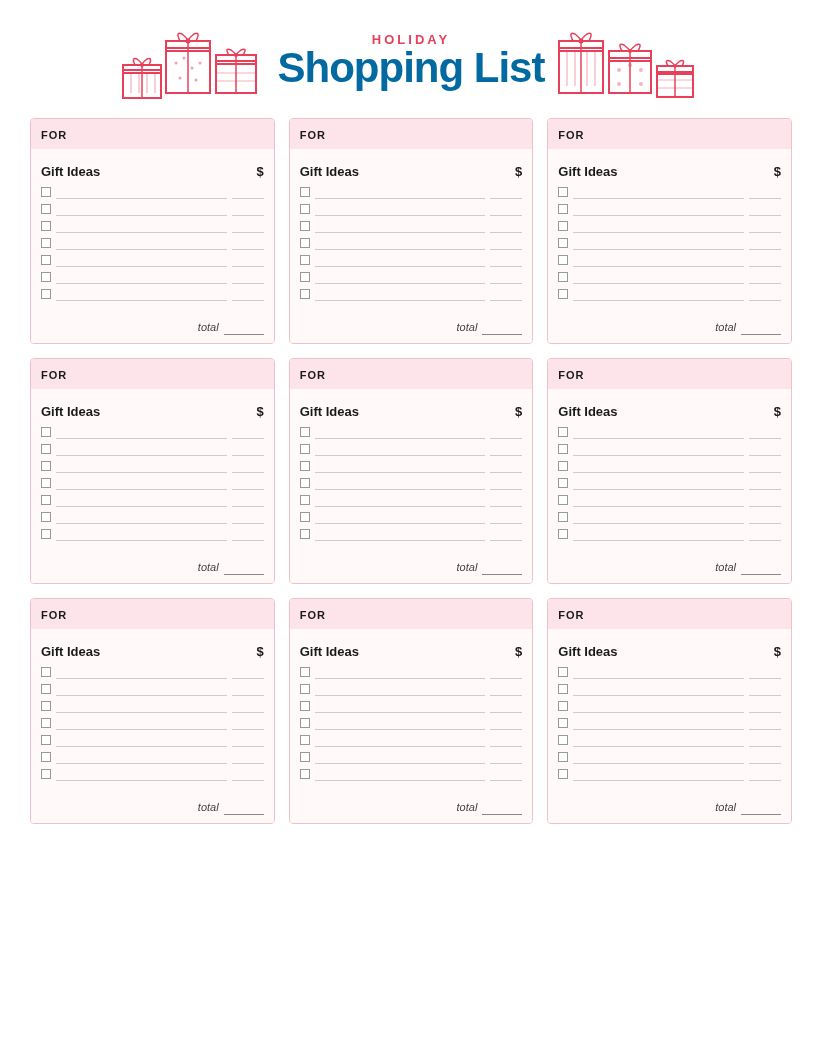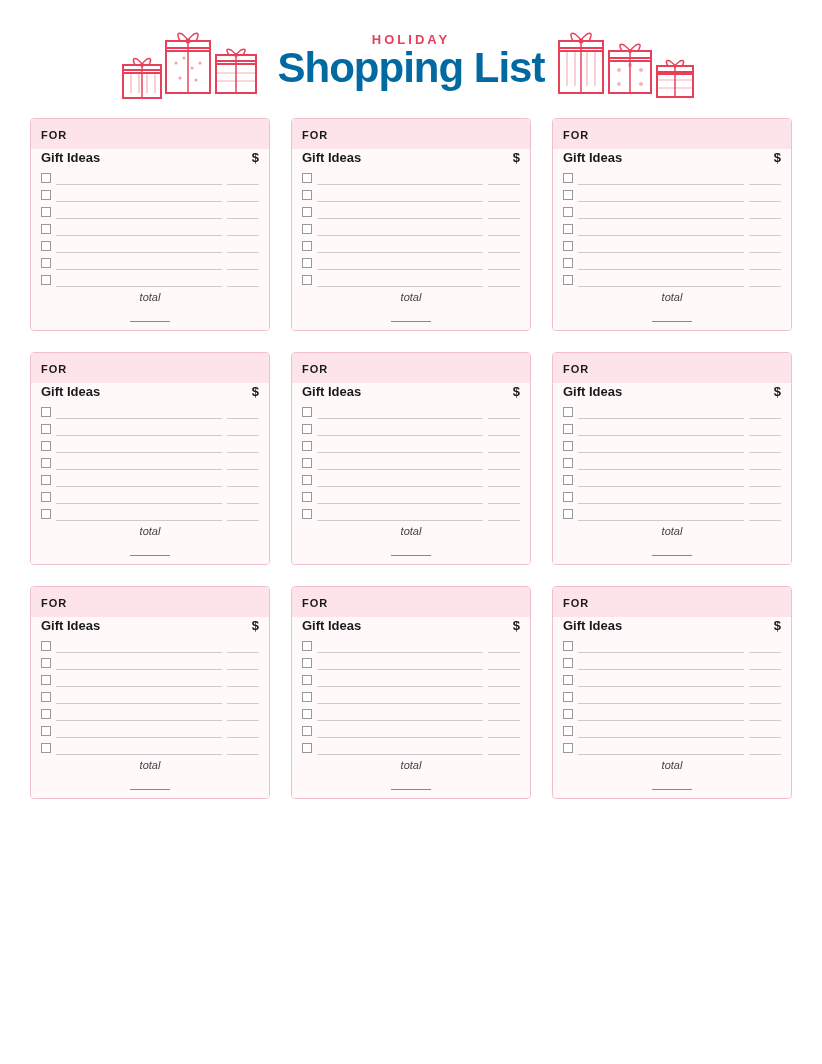--- a/index.html
+++ b/index.html
@@ -59,21 +59,21 @@
       font-weight: 900;
       color: #0369a1;
       letter-spacing: -1px;
       line-height: 1;
     }
 
     
     .grid {
       display: grid;
       grid-template-columns: repeat(3, 1fr);
-      gap: 21px;
+      gap: 14px;
       margin-bottom: 10px;
     }
 
     
     .card {
       border: 1px solid #f0c0c8;
       border-radius: 4px;
       overflow: hidden;
       background: #fff;
     }
@@ -86,21 +86,21 @@
     .card-header .for-label {
       font-size: 11px;
       font-weight: 800;
       color: #1a1a1a;
       letter-spacing: 1px;
       text-transform: uppercase;
     }
 
     .card-body {
       background: #fff9fa;
-      padding: 1px 10px 8px;
+      padding: 15px 10px 8px;
     }
 
     .gift-ideas-row {
       display: flex;
       justify-content: space-between;
       align-items: center;
       margin-bottom: 6px;
     }
 
     .gift-ideas-label {
@@ -139,24 +139,23 @@
     .price-line {
       width: 32px;
       border-bottom: 1px solid #ccc;
       height: 14px;
       flex-shrink: 0;
     }
 
     .total-row {
       display: flex;
       justify-content: flex-end;
-      align-items: center;
-      margin-top: 4px;
+      align-items: flex-start;
+      margin-top: 20px;
       gap: 5px;
-      flex-direction: column;
     }
 
     .total-label {
       font-size: 11px;
       color: #444;
       font-style: italic;
     }
 
     .total-line {
       width: 40px;

